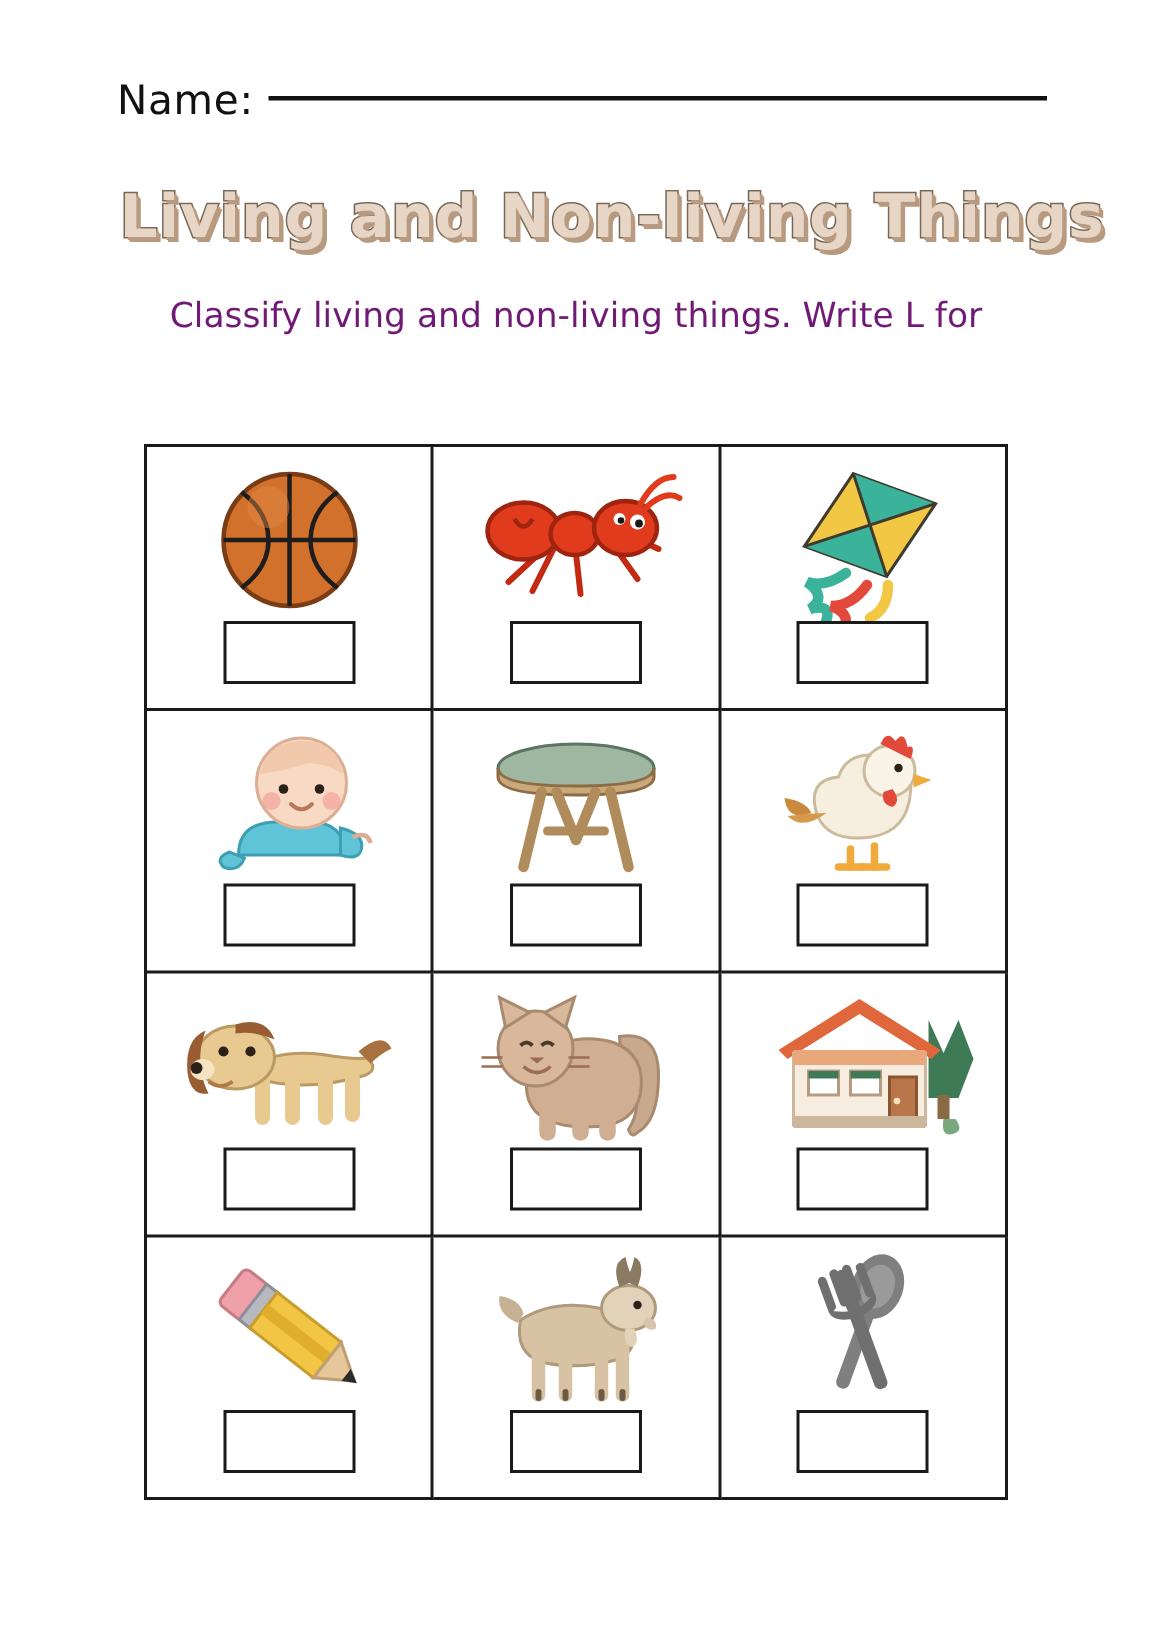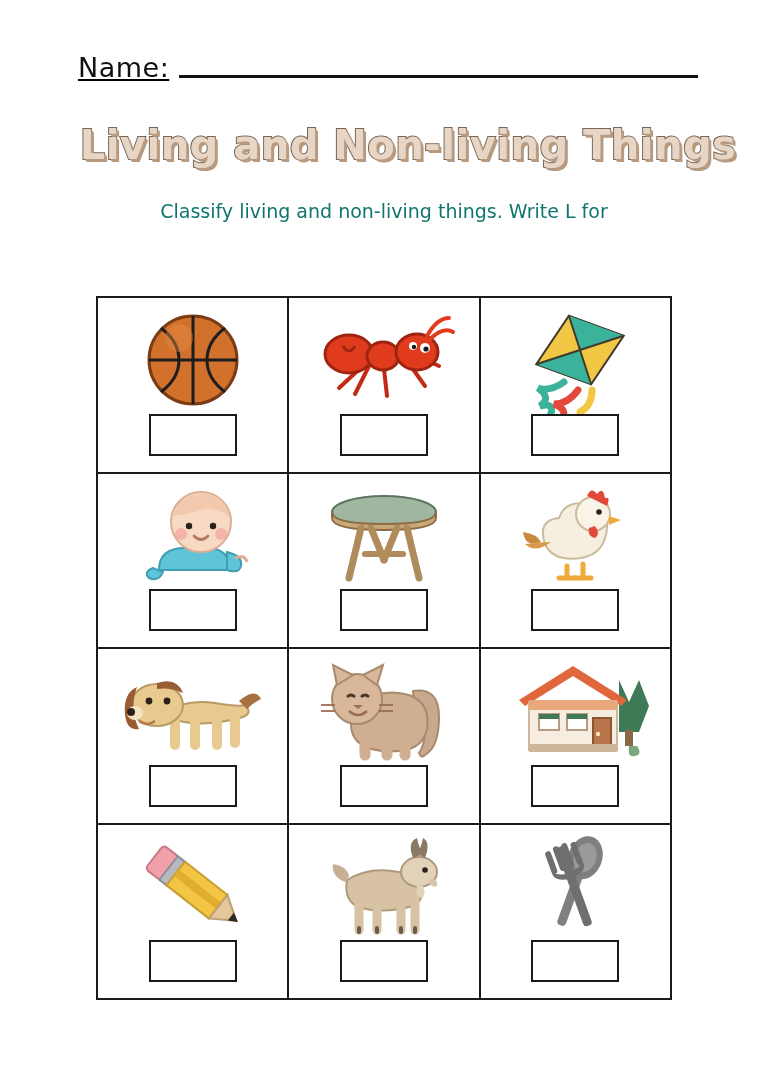--- a/index.html
+++ b/index.html
@@ -22,22 +22,21 @@
     box-sizing: border-box;
   }
 
   
   .name-row {
     position: absolute;
     left: 78px;
     top: 52px;
     width: 620px;
     display: flex;
-    align-items: flex-end;
-    text-decoration: underline;
+    align-items: center;
   }
   .name-label {
     font-family: "DejaVu Sans", sans-serif;
     font-size: 27px;
     color: #111111;
     letter-spacing: 0.5px;
     white-space: nowrap;
   }
   .name-line {
     flex: 1;
@@ -68,23 +67,23 @@
   }
 
   
   .instructions {
     position: absolute;
     left: 64px;
     top: 188px;
     width: 640px;
     text-align: center;
     font-family: "DejaVu Sans", sans-serif;
-    font-size: 19px;
+    font-size: 23px;
     line-height: 46px;
-    color: #0f766e;
+    color: #701a75;
   }
 
   
   .grid {
     position: absolute;
     left: 96px;
     top: 296px;
     width: 576px;
     height: 704px;
     display: grid;

